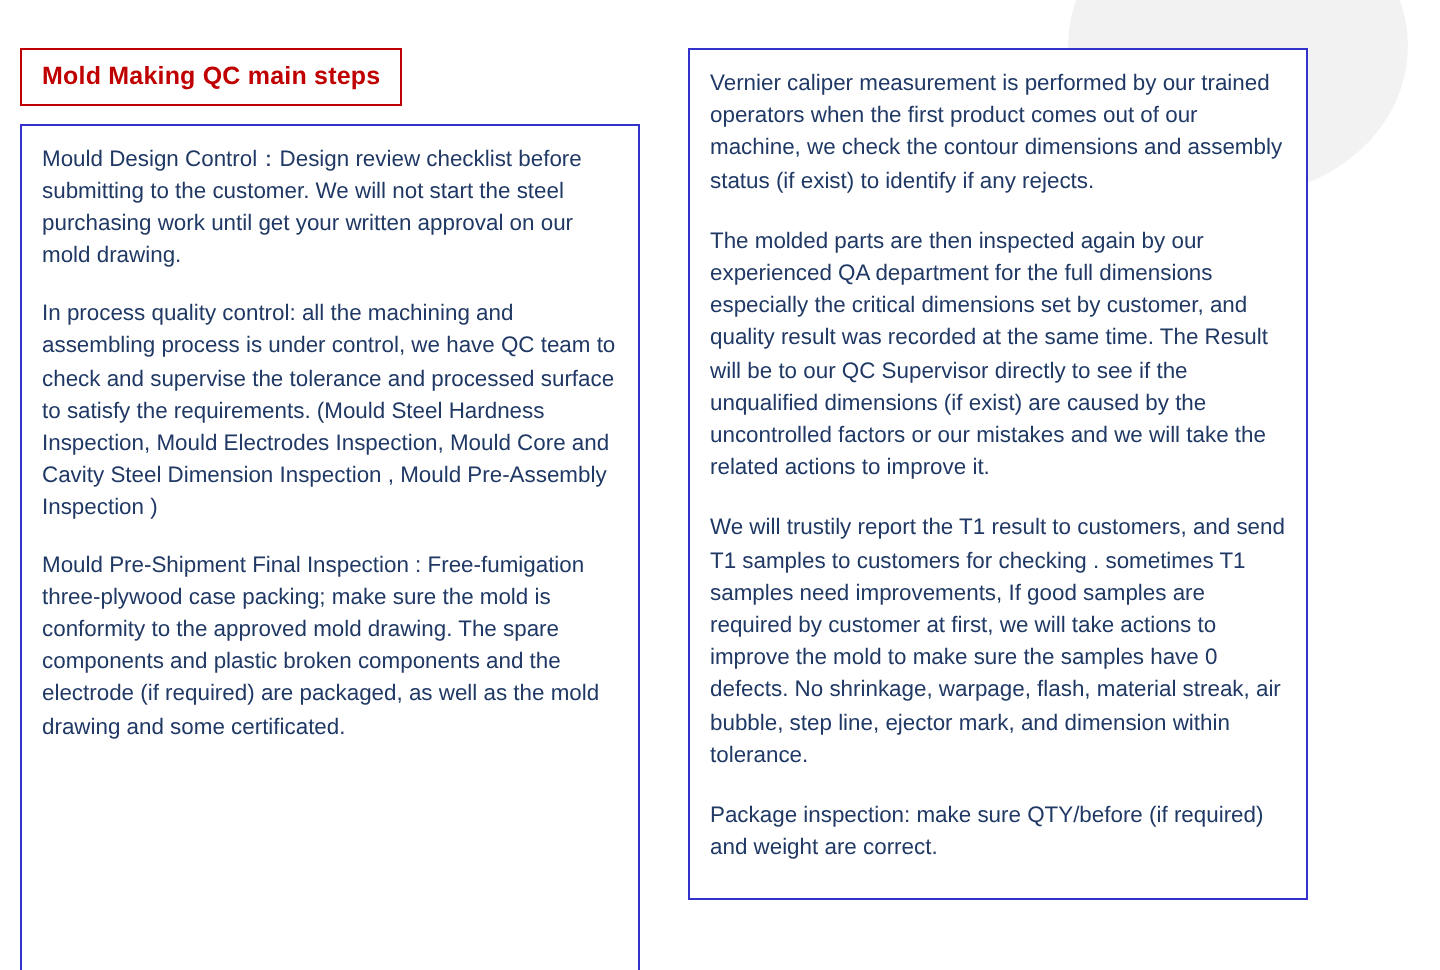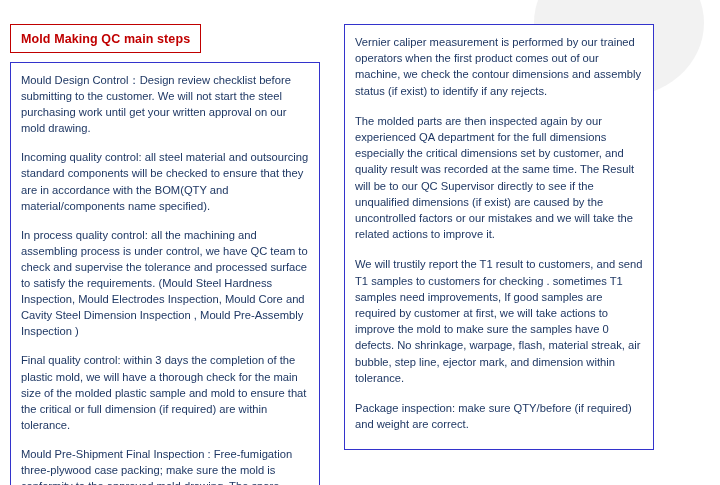--- a/index.html
+++ b/index.html
@@ -108,23 +108,21 @@
   <div class="corner-arc"></div>
 
   <div class="columns">
 
     <div class="column col-left">
       <div class="heading-box">
         <span class="heading-text">Mold Making QC main steps</span>
       </div>
       <div class="body-box">
         <p class="para">Mould Design Control：Design review checklist before submitting to the customer.  We will not start the steel purchasing work until get your written approval on our mold drawing.</p>
-        <p class="para"> Incoming quality control: all steel material and outsourcing standard components will be checked to ensure that they are in accordance with the BOM(QTY and material/components name specified).</p>
         <p class="para">In process quality control: all the machining and assembling process is under control, we have QC team to check and supervise the tolerance and processed surface to satisfy the requirements. (Mould Steel Hardness Inspection, Mould Electrodes Inspection, Mould Core and Cavity Steel Dimension Inspection , Mould Pre-Assembly Inspection  )</p>
-        <p class="para">Final quality control: within 3 days the completion of the plastic mold, we will have a thorough check for the main size of the molded plastic sample and mold to ensure that the critical or full dimension (if required) are within tolerance.</p>
         <p class="para">Mould Pre-Shipment Final Inspection : Free-fumigation three-plywood case packing; make sure the mold is conformity to the approved mold drawing. The spare components and plastic broken components and the electrode (if required) are packaged, as well as the mold drawing and some certificated.</p>
       </div>
     </div>
 
     <div class="column col-right">
       <div class="body-box">
         <p class="para">Vernier caliper measurement is performed by our trained operators when the first product comes out of our machine, we check the contour dimensions and assembly status (if exist) to identify  if any rejects.</p>
         <p class="para">The molded parts are then inspected again by our experienced QA department for the full dimensions especially the critical dimensions set by customer, and quality result was recorded at the same time. The Result will be to our QC Supervisor directly to see if the unqualified dimensions (if exist) are caused by the uncontrolled  factors or  our mistakes and we will take the related actions to improve it.</p>
         <p class="para">We will trustily report the T1 result to customers, and send T1 samples to customers for  checking . sometimes T1 samples need improvements, If good samples are required by customer at first, we will take actions to improve the mold to make sure the samples have 0 defects. No shrinkage, warpage, flash, material streak, air bubble, step line, ejector mark, and dimension within tolerance.</p>
         <p class="para">Package inspection: make sure QTY/before (if required) and weight are correct.</p>

